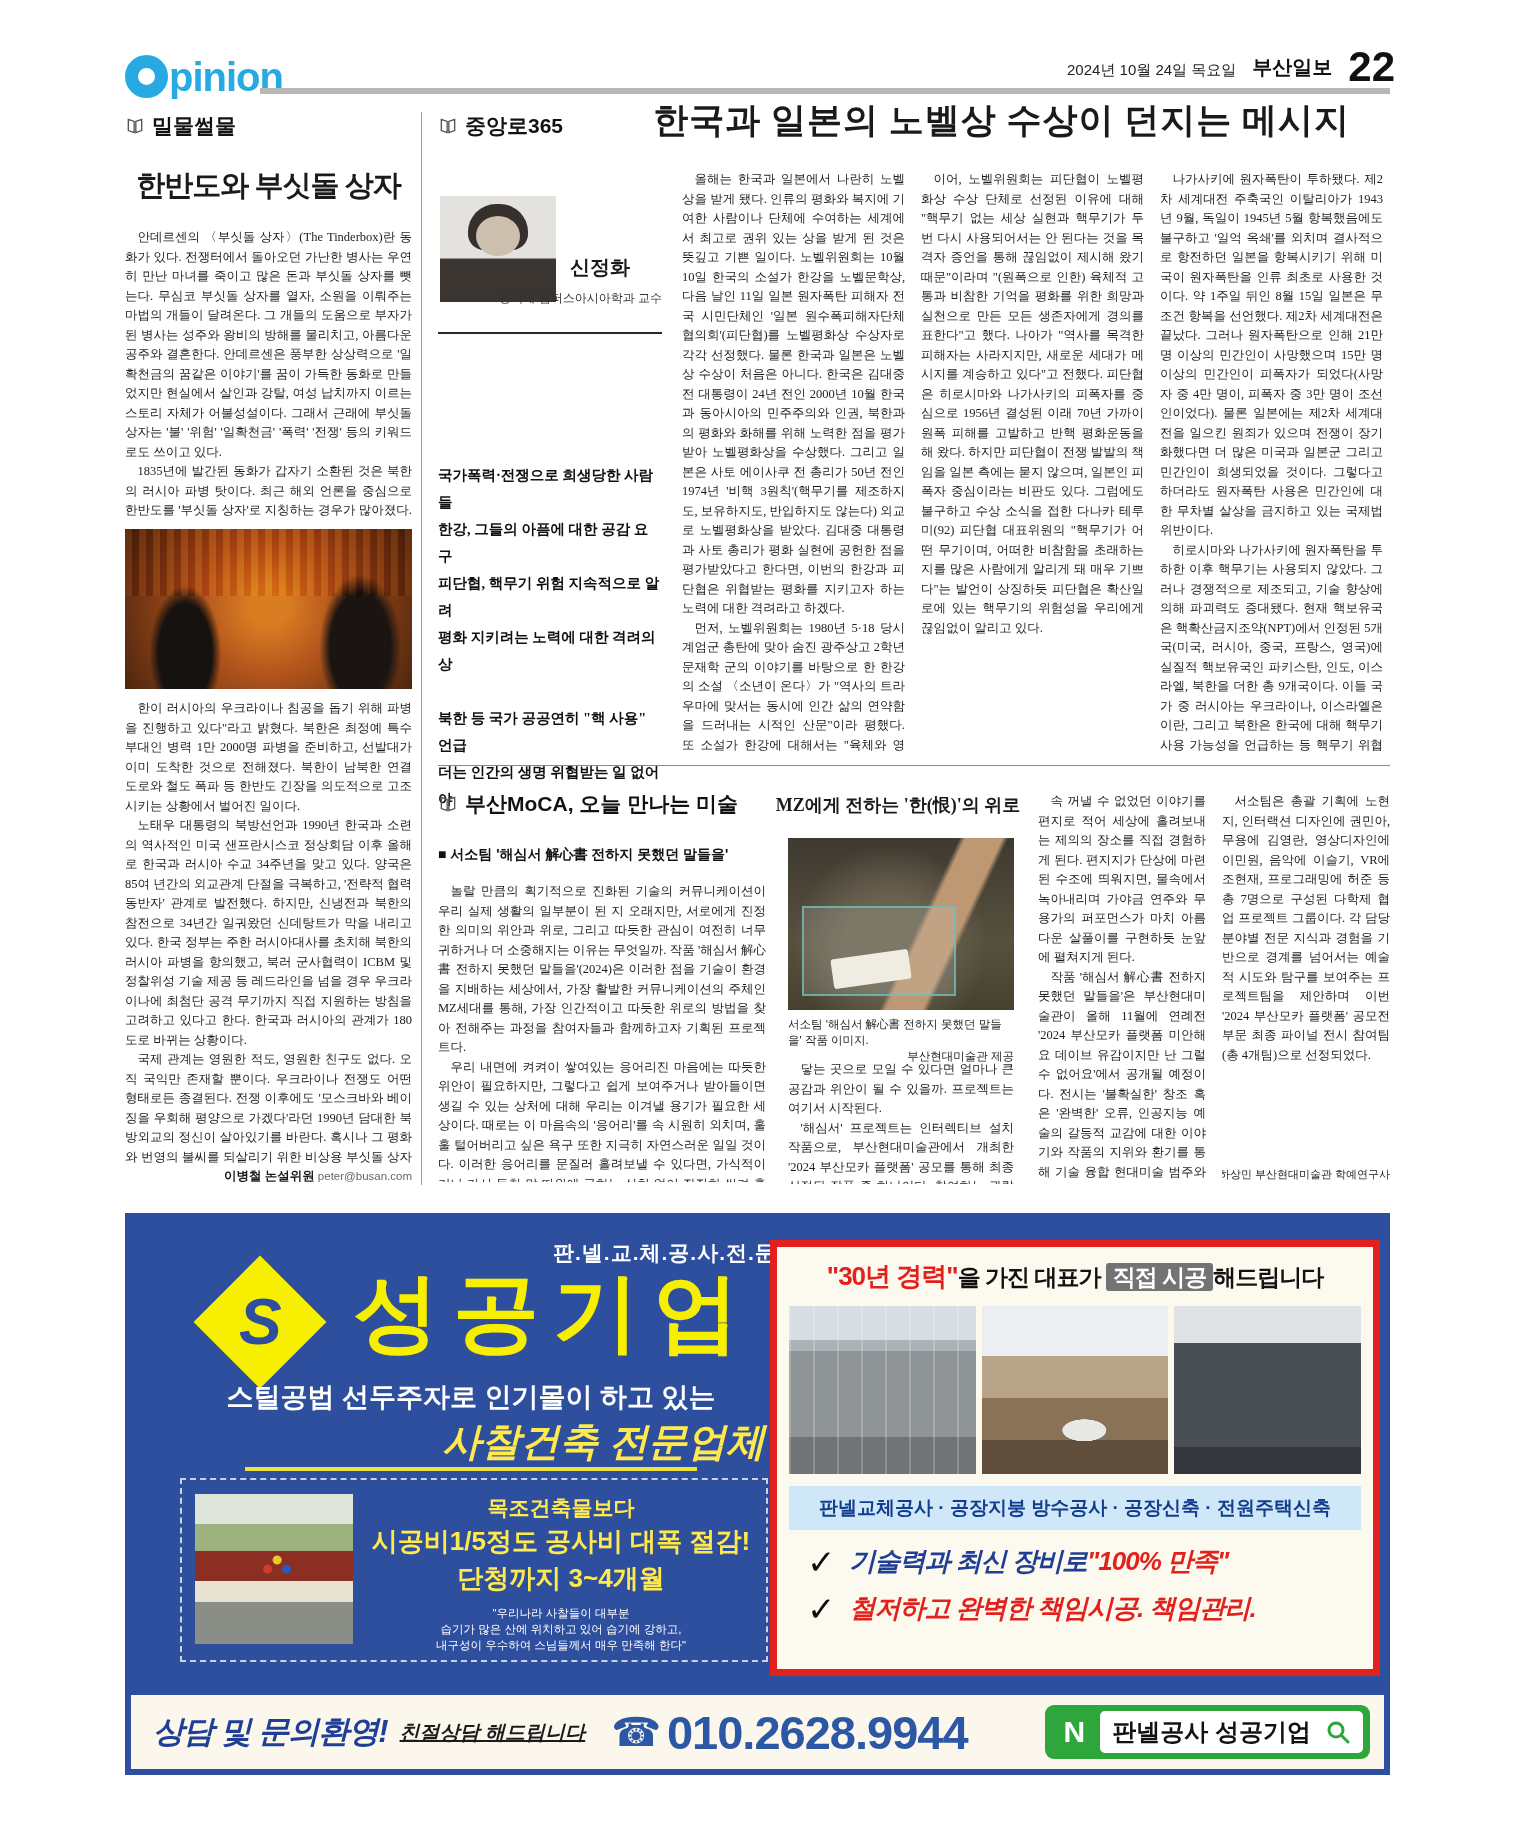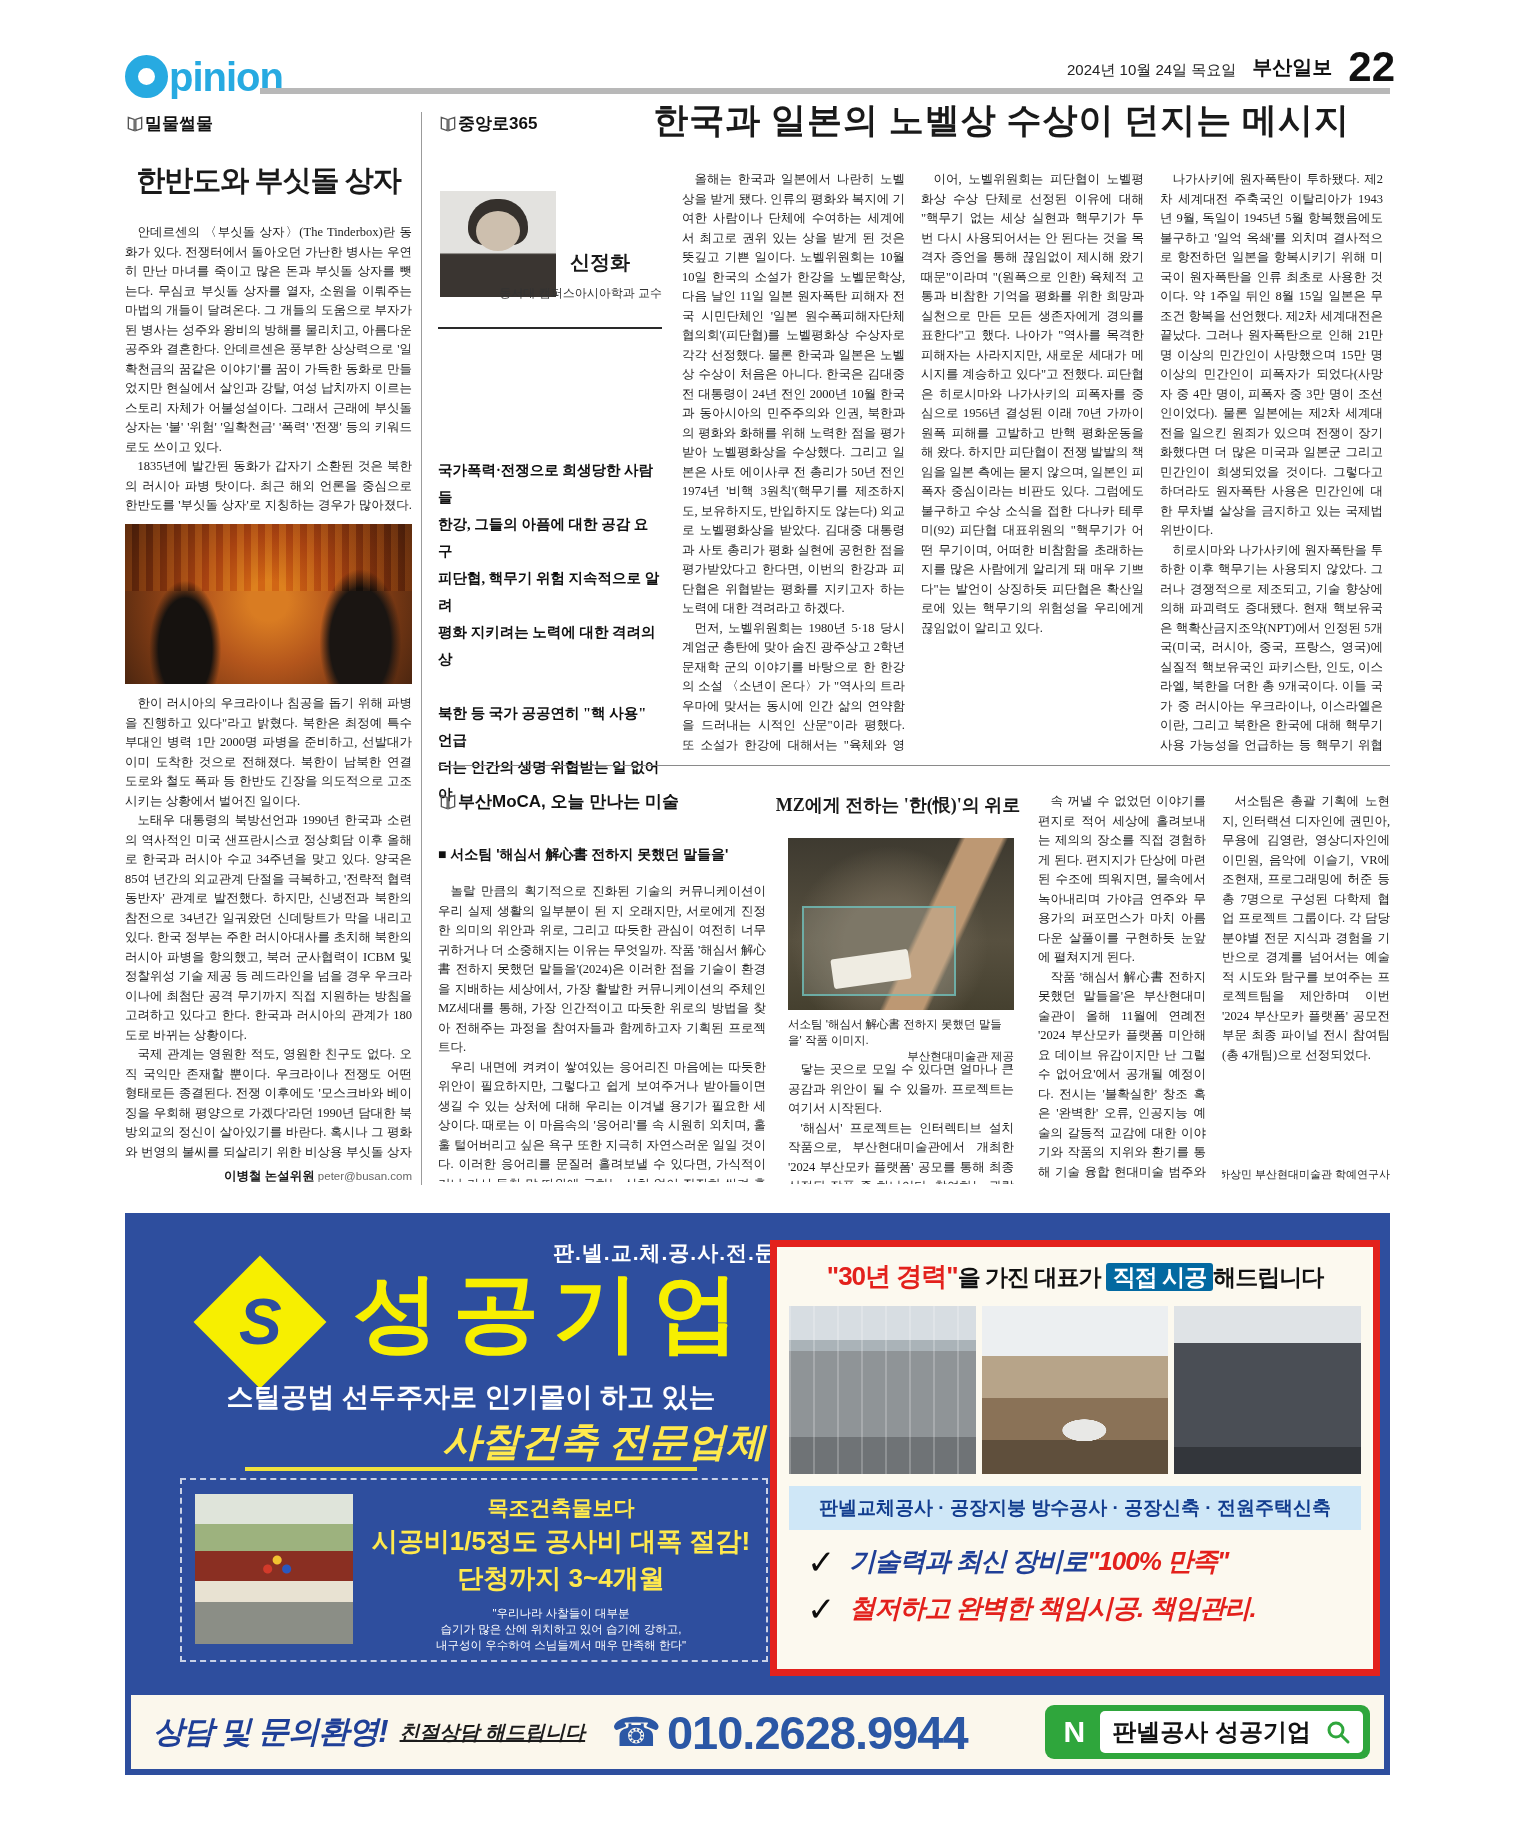--- a/index.html
+++ b/index.html
@@ -13,22 +13,22 @@
   .logo-rest{font-family:"Liberation Sans","DejaVu Sans",sans-serif;font-weight:800;font-size:40px;
              color:#27aae1;letter-spacing:-1px;margin-left:1px;line-height:1;}
   .hdr-rule{left:260px;top:88px;width:1130px;height:6px;background:#b8b8b8;}
   .dateline{right:120px;top:48px;display:flex;align-items:flex-end;gap:16px;
             font-family:"Liberation Sans","DejaVu Sans",sans-serif;}
   .dl-date{font-size:15px;color:#222;padding-bottom:6px;}
   .dl-paper{font-size:20px;font-weight:900;color:#111;padding-bottom:5px;}
   .dl-page{font-size:42px;font-weight:900;color:#111;line-height:.9;}
 
   
-  .tag{display:flex;align-items:center;font-family:"Liberation Sans","DejaVu Sans",sans-serif;
-       font-weight:800;font-size:17px;color:#111;}
+  .tag{display:flex;align-items:center;gap:7px;font-family:"Liberation Sans","DejaVu Sans",sans-serif;
+       font-weight:800;font-size:21px;color:#111;}
   .tag svg{flex:0 0 auto;}
 
   
   .body p{margin:0;text-indent:1em;text-align:justify;font-size:12.5px;line-height:19.5px;color:#1c1c1c;}
   .body{overflow:hidden;}
 
   
   .col-left{left:125px;top:112px;width:287px;height:1073px;display:flex;flex-direction:column;}
   .la-title{font-size:29px;font-weight:700;text-align:center;letter-spacing:-1px;margin:26px 0 22px;}
   .la-body1{max-height:293px;}
@@ -121,21 +121,21 @@
   .abt1{color:#ffe94d;font-weight:800;font-size:21px;margin-top:6px;}
   .abt2{color:#ffe94d;font-weight:900;font-size:26px;margin-top:2px;}
   .abt3{color:#ffe94d;font-weight:900;font-size:26px;margin-top:2px;}
   .ad-quote{color:#fff;font-size:11.5px;line-height:16px;margin-top:9px;}
 
   .red-box{position:absolute;left:645px;top:27px;width:610px;height:436px;border:7px solid #e3211c;
       background:#fcf9ef;box-sizing:border-box;}
   .rb-title{margin-top:12px;text-align:center;font-family:"Liberation Sans","DejaVu Sans",sans-serif;
       font-weight:800;font-size:23px;color:#111;letter-spacing:-1px;}
   .rb-title .rq{color:#e3211c;font-size:26px;}
-  .rb-title .hl{background:#0369a1;color:#fff;padding:1px 7px;border-radius:3px;}
+  .rb-title .hl{background:#737373;color:#fff;padding:1px 7px;border-radius:3px;}
   .rb-photos{display:flex;gap:6px;margin:12px 12px 0;}
   .rb-photos .ph{flex:1;height:168px;}
   .ph-a{background:
       repeating-linear-gradient(90deg,rgba(255,255,255,.22) 0 2px,rgba(0,0,0,0) 2px 24px),
       linear-gradient(#d7dde2 0 20%,#aab3b8 20% 27%,#8f9497 27% 78%,#6f7376 78%);}
   .ph-b{background:
       radial-gradient(ellipse 36px 18px at 55% 74%,#e8e8e6 0 60%,rgba(0,0,0,0) 62%),
       linear-gradient(#eceff1 0 30%,#b7a489 30% 55%,#8a7257 55% 80%,#5f4f3c 80%);}
   .ph-c{background:linear-gradient(#dfe3e6 0 22%,#4a4e55 22% 84%,#33363b 84%);}
   .rb-band{margin:12px 12px 0;background:#cfe7f7;color:#123d8f;text-align:center;

